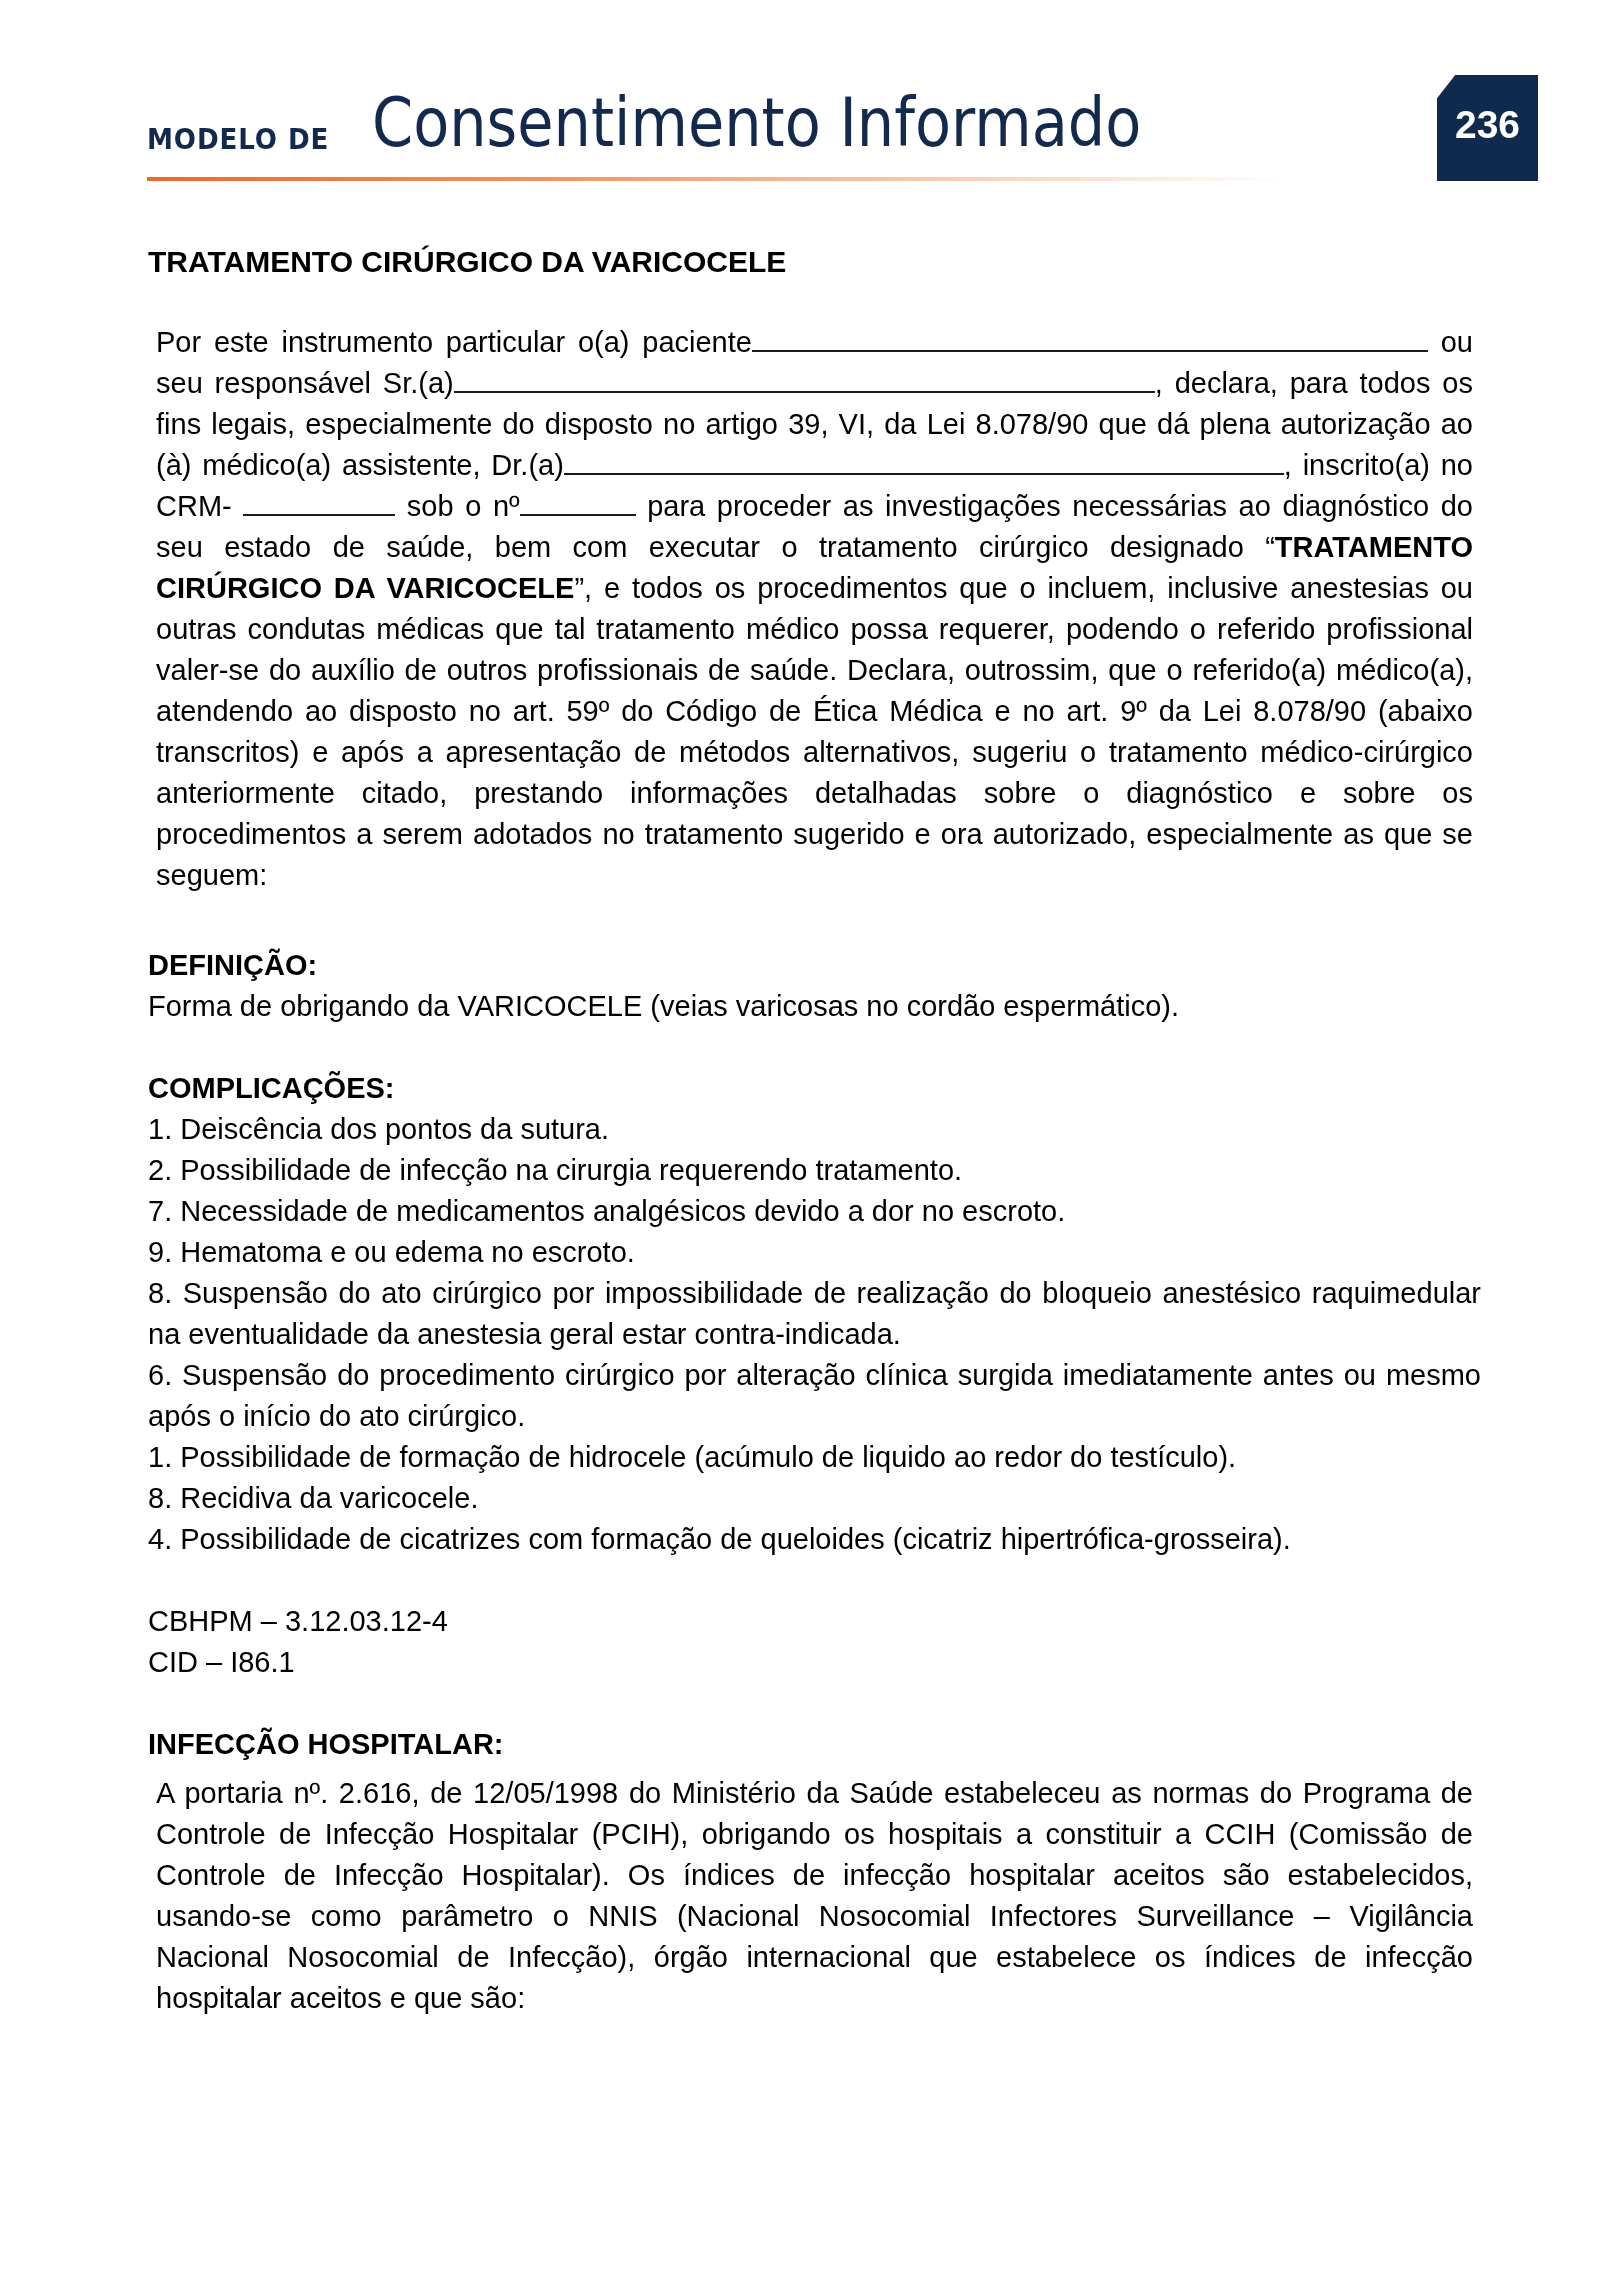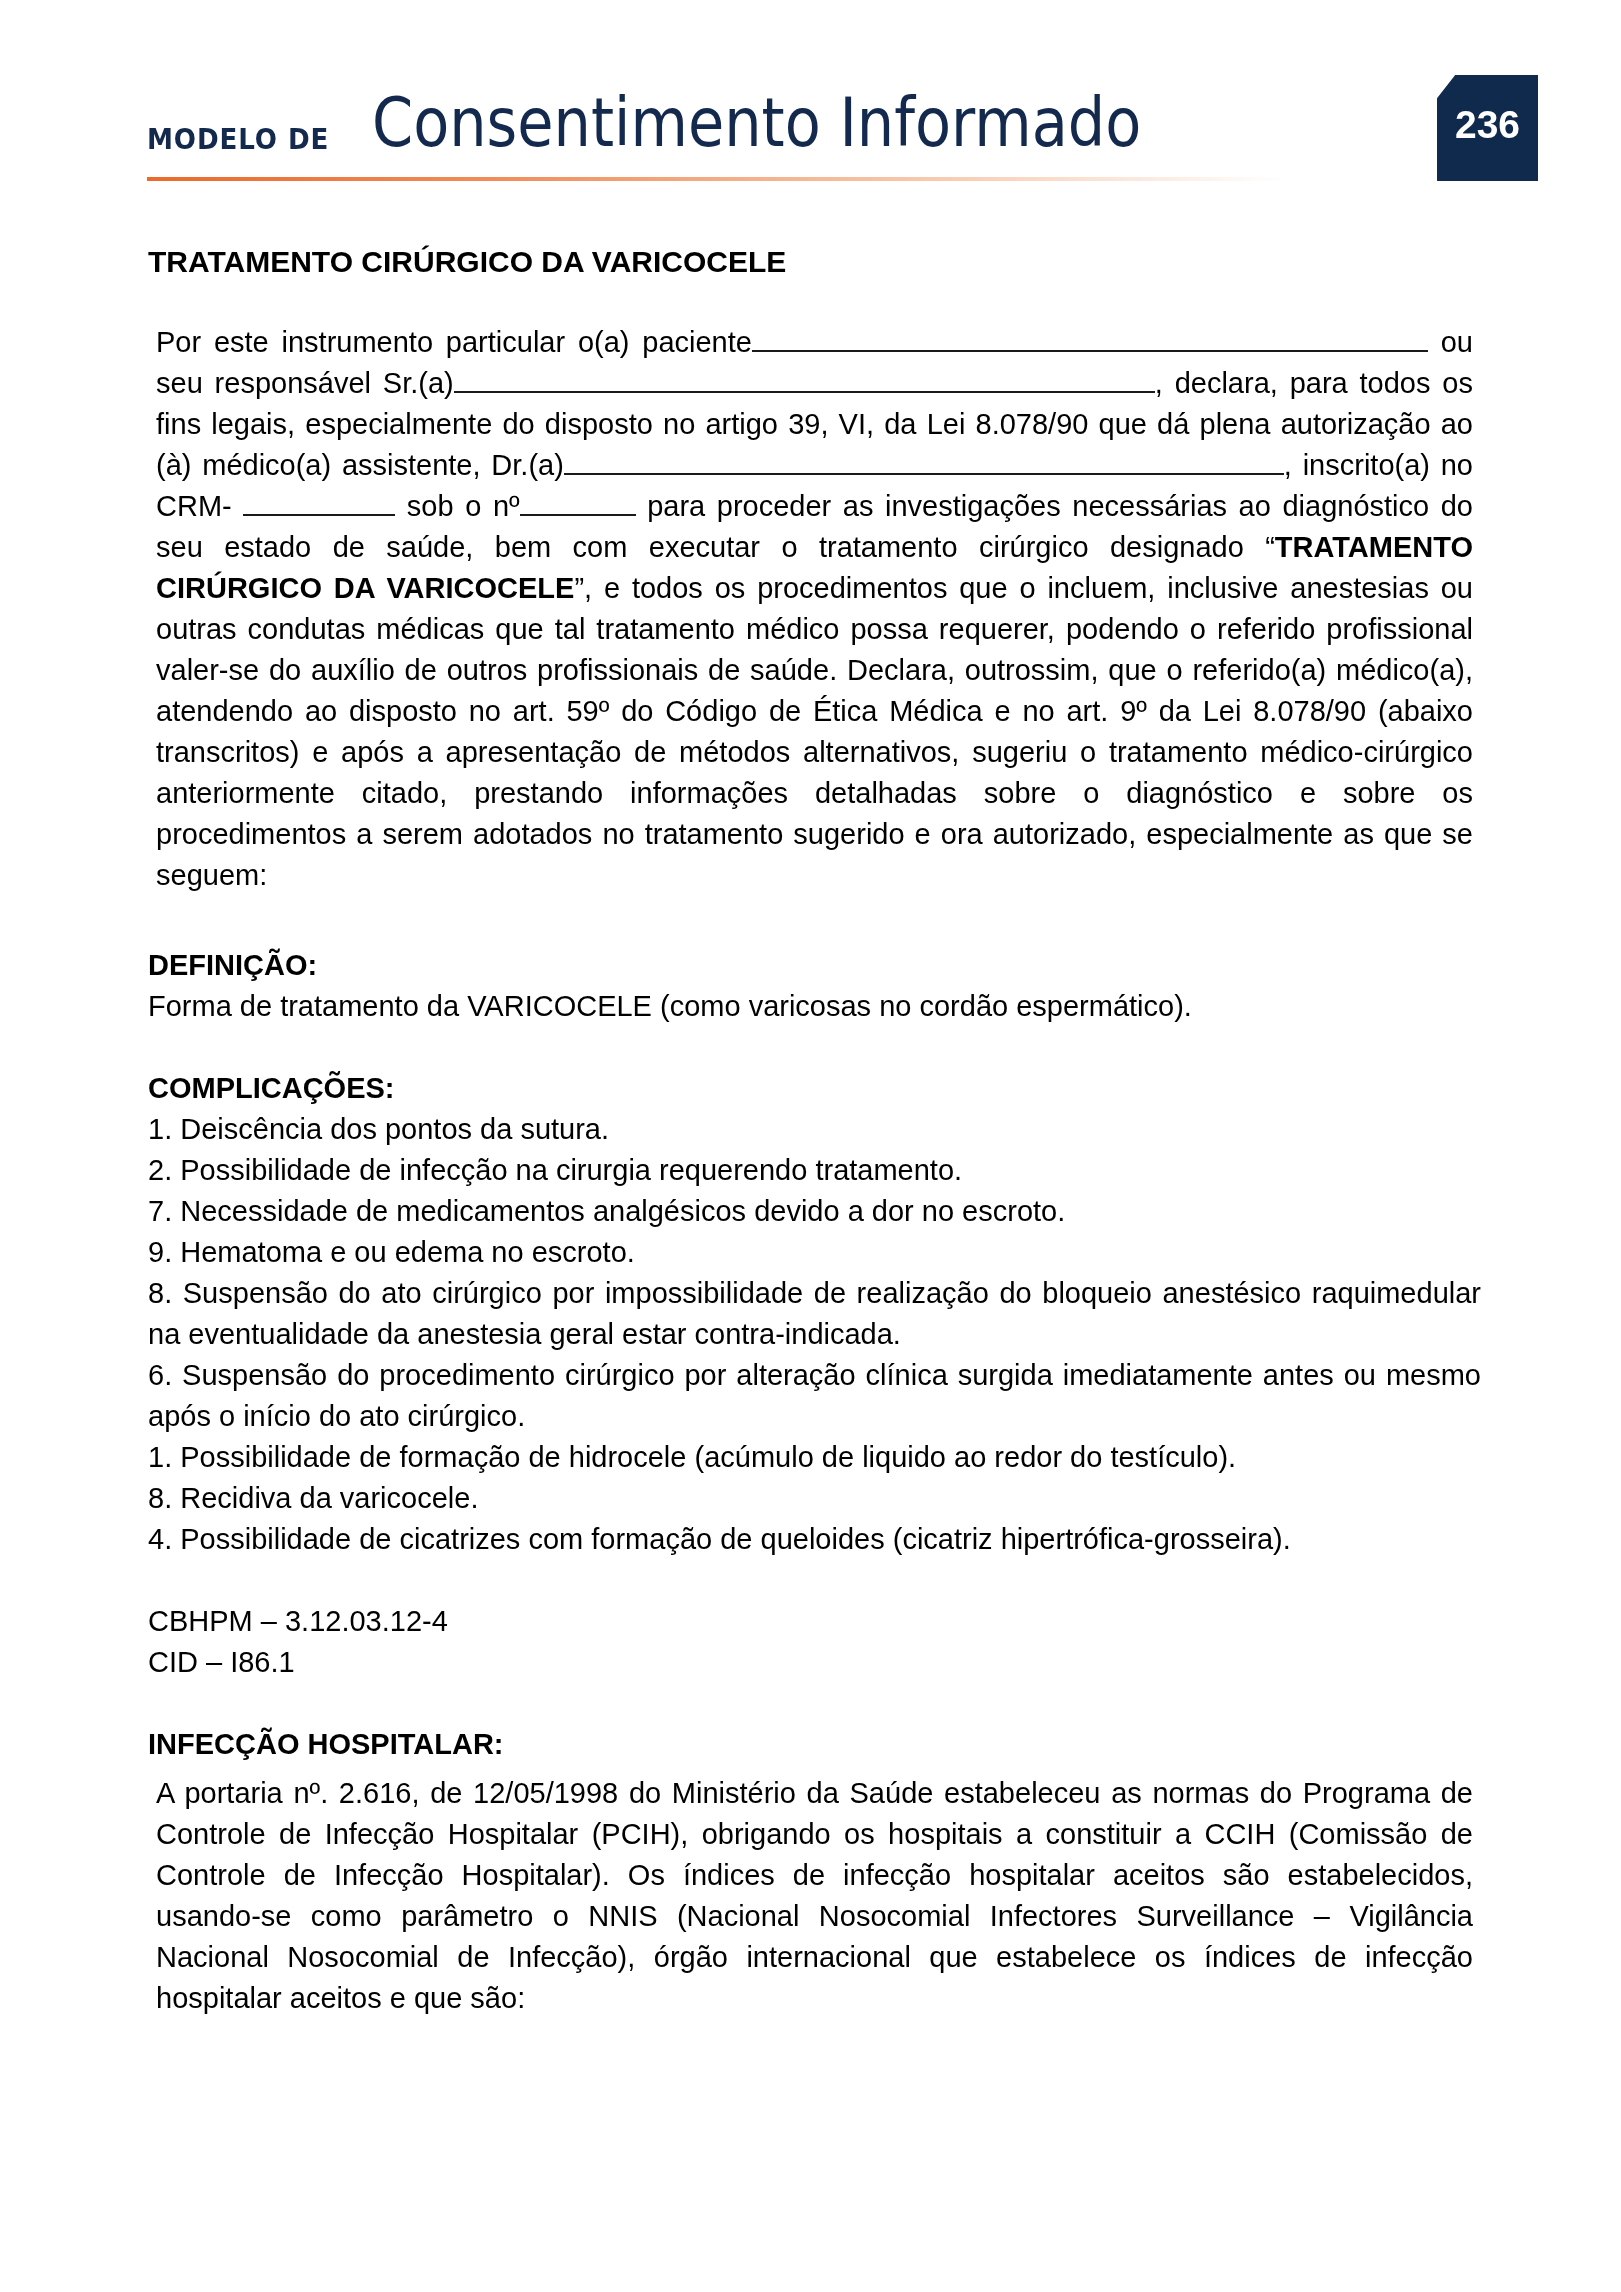--- a/index.html
+++ b/index.html
@@ -56,21 +56,21 @@
   </div>
 </div>
 
 <div class="content">
   <div class="doc-title">TRATAMENTO CIRÚRGICO DA VARICOCELE</div>
 
   <p class="para"><span>Por este instrumento particular o(a) paciente</span><span class="blank" style="width:676px"></span><span> ou seu responsável Sr.(a)</span><span class="blank" style="width:701px"></span><span>, declara, para todos os fins legais, especialmente do disposto no artigo 39, VI, da Lei 8.078/90 que dá plena autorização ao (à) médico(a) assistente, Dr.(a)</span><span class="blank" style="width:720px"></span><span>, inscrito(a) no CRM- </span><span class="blank" style="width:152px"></span><span> sob o nº</span><span class="blank" style="width:116px"></span><span> para proceder as investigações necessárias ao diagnóstico do seu estado de saúde, bem com executar o tratamento cirúrgico designado “</span><b>TRATAMENTO CIRÚRGICO DA VARICOCELE</b><span>”, e todos os procedimentos que o incluem, inclusive anestesias ou outras condutas médicas que tal tratamento médico possa requerer, podendo o referido profissional valer-se do auxílio de outros profissionais de saúde. Declara, outrossim, que o referido(a) médico(a), atendendo ao disposto no art. 59º do Código de Ética Médica e no art. 9º da Lei 8.078/90 (abaixo transcritos) e após a apresentação de métodos alternativos, sugeriu o tratamento médico-cirúrgico anteriormente citado, prestando informações detalhadas sobre o diagnóstico e sobre os procedimentos a serem adotados no tratamento sugerido e ora autorizado, especialmente as que se seguem:</span></p>
 
   <div class="spacer"></div>
   <p class="section-heading">DEFINIÇÃO:</p>
-  <p class="line">Forma de tratamento da VARICOCELE (como varicosas no cordão espermático).</p>
+  <p class="line">Forma de obrigando da VARICOCELE (veias varicosas no cordão espermático).</p>
 
   <div class="spacer"></div>
   <p class="section-heading">COMPLICAÇÕES:</p>
   <div>
     <p class="justify">1. Deiscência dos pontos da sutura.</p>
     <p class="justify">2. Possibilidade de infecção na cirurgia requerendo tratamento.</p>
     <p class="justify">7. Necessidade de medicamentos analgésicos devido a dor no escroto.</p>
     <p class="justify">9. Hematoma e ou edema no escroto.</p>
     <p class="justify">8. Suspensão do ato cirúrgico por impossibilidade de realização do bloqueio anestésico raquimedular na eventualidade da anestesia geral estar contra-indicada.</p>
     <p class="justify">6. Suspensão do procedimento cirúrgico por alteração clínica surgida imediatamente antes ou mesmo após o início do ato cirúrgico.</p>

